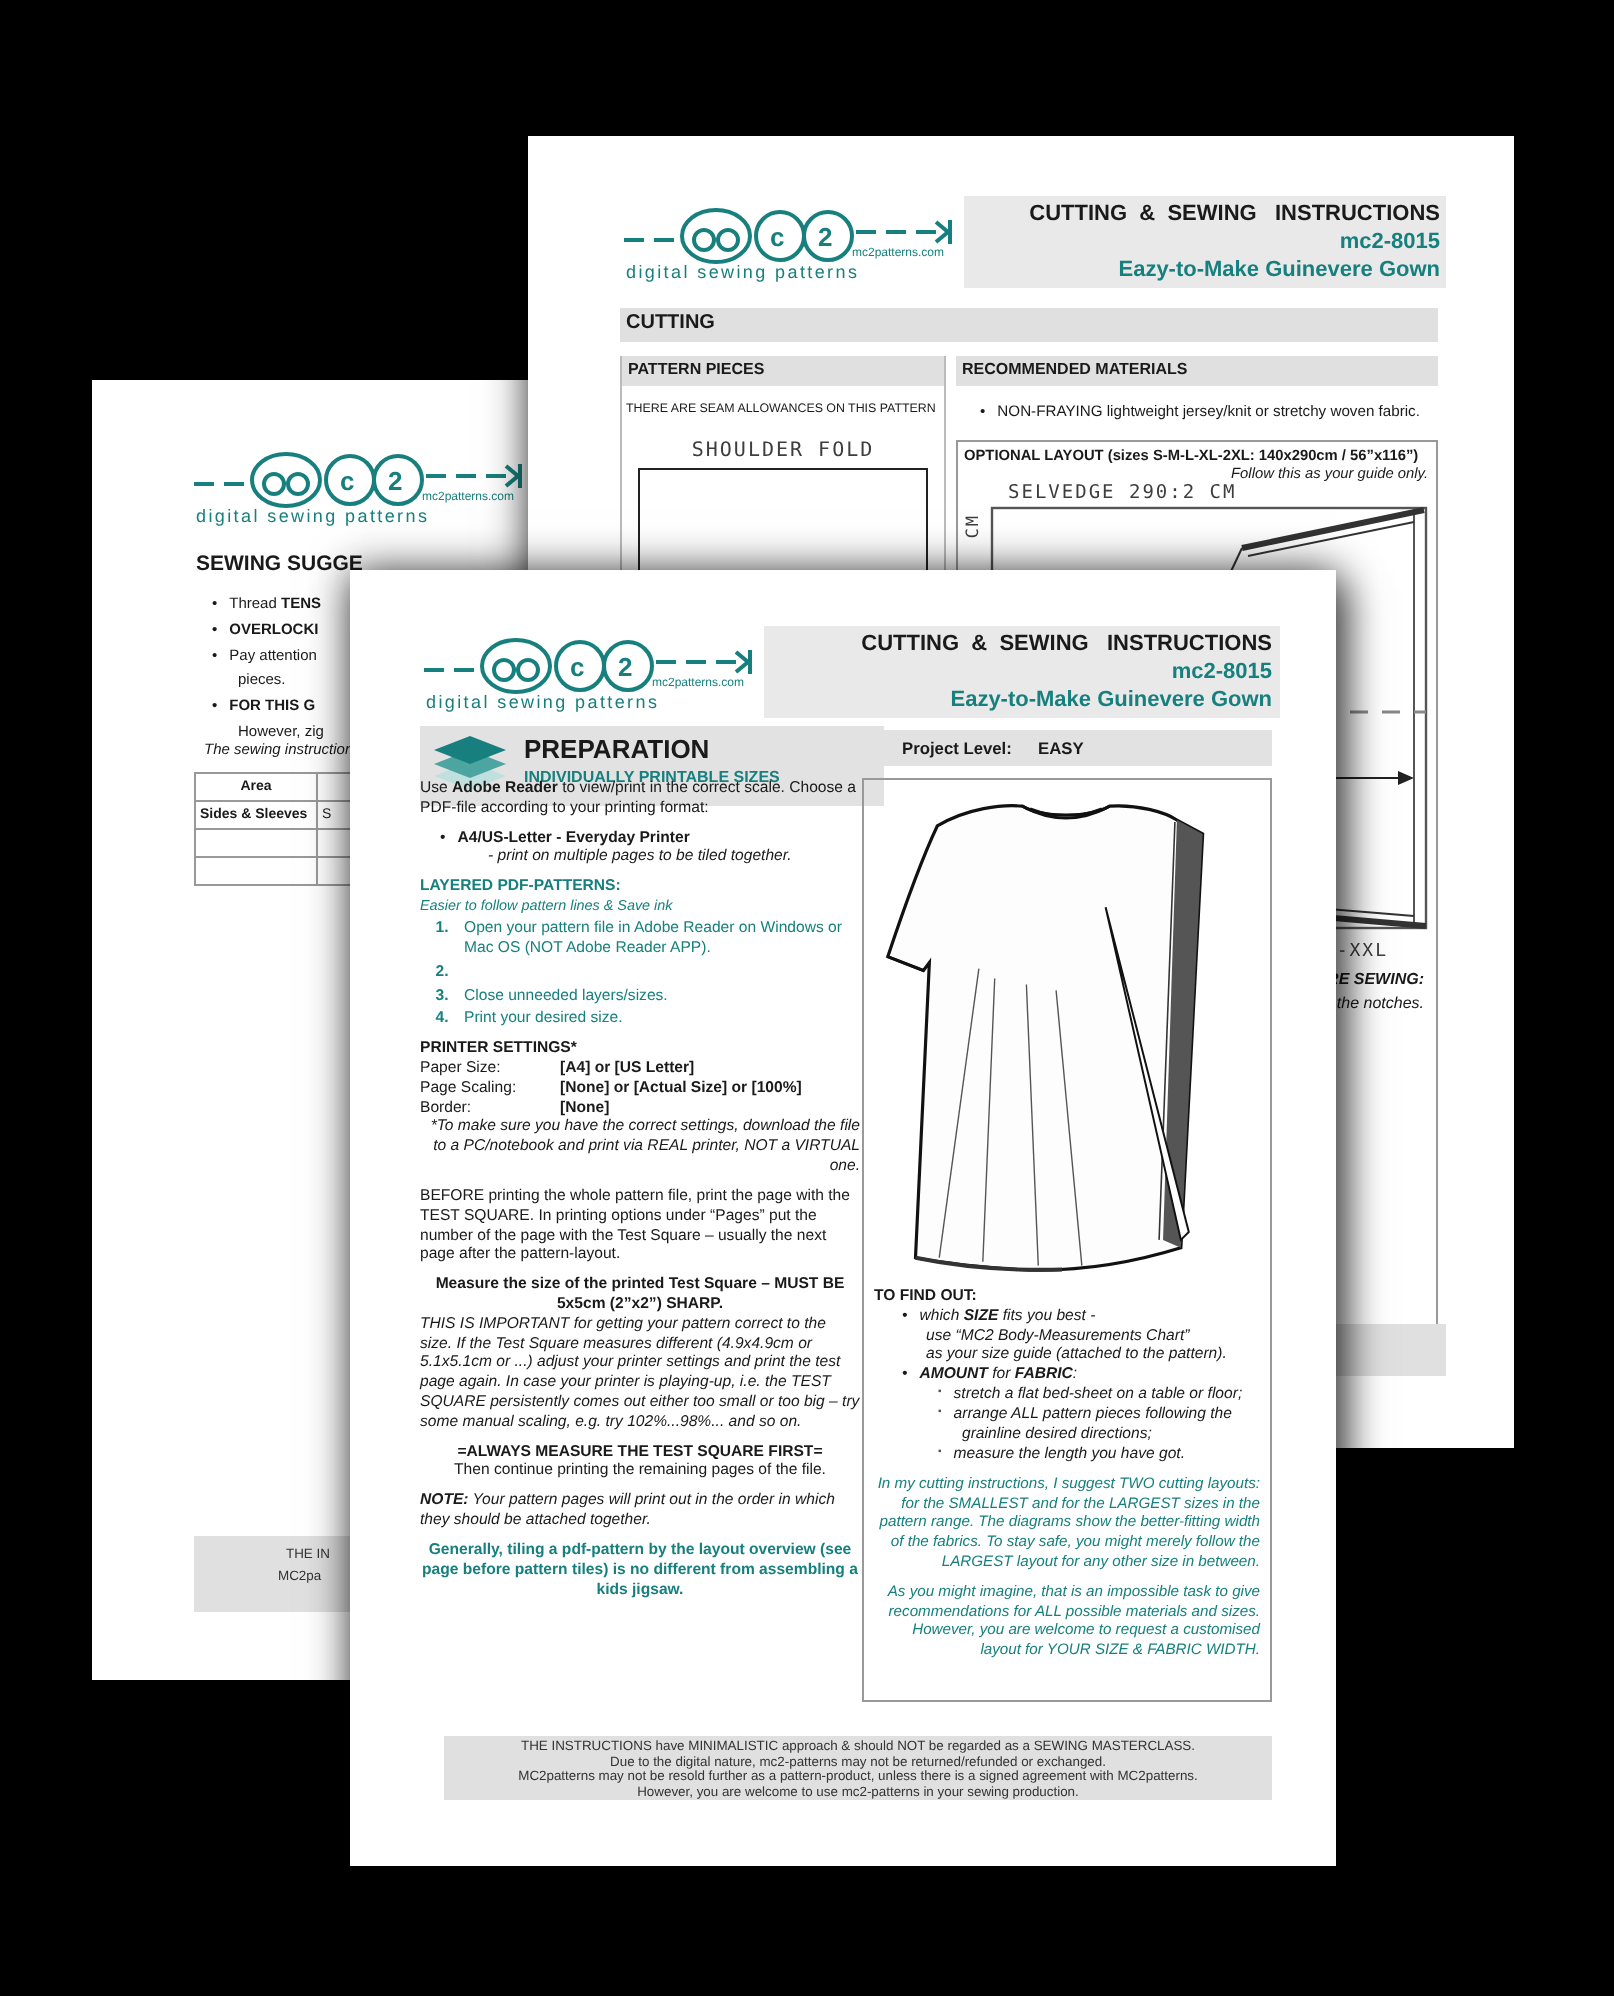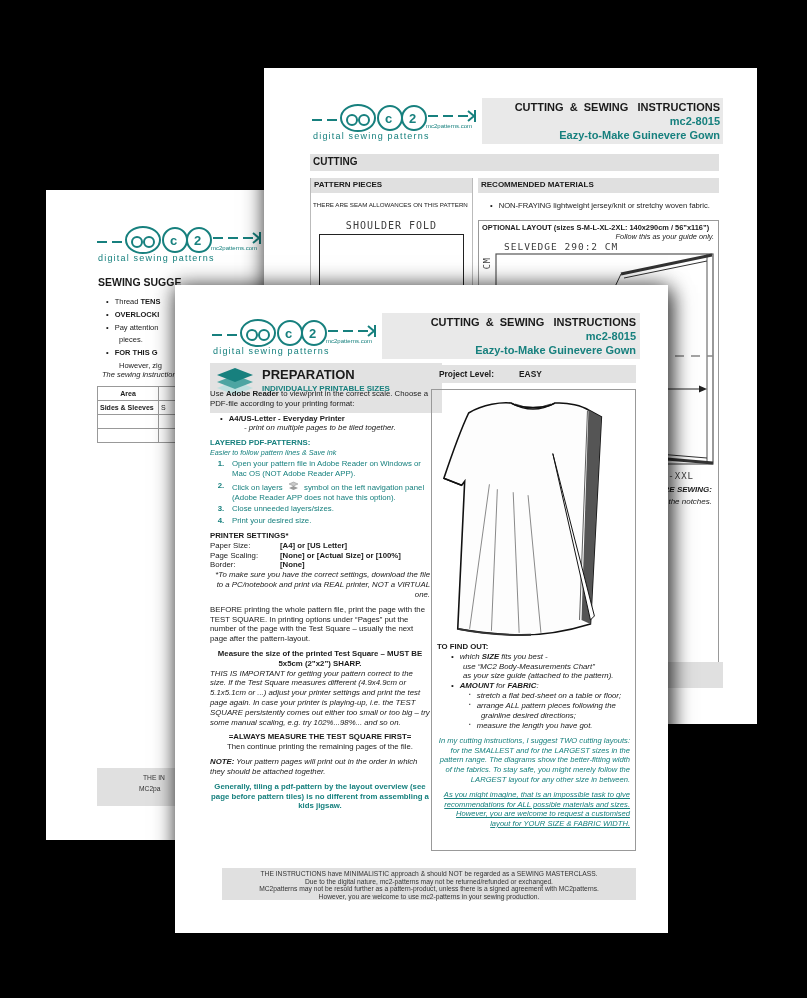--- a/index.html
+++ b/index.html
@@ -196,32 +196,32 @@
         <text x="116" y="30" font-size="6" fill="#17807e">mc2patterns.com</text>
         <text x="3" y="41" font-size="9" fill="#17807e" letter-spacing="1.2">digital sewing patterns</text>
       </svg>
     </div>
     <div class="abs" style="left:220px;top:30px;width:241px;">
       <div class="title-line">CUTTING  &amp;  SEWING   INSTRUCTIONS</div>
       <div class="title-line teal">mc2-8015</div>
       <div class="title-line teal">Eazy-to-Make Guinevere Gown</div>
     </div>
 
-    <div class="abs graybar" style="left:35px;top:78px;width:232px;height:50px;">
+    <div class="abs graybar" style="left:35px;top:78px;width:232px;height:40px;">
       <svg class="abs" style="left:5px;top:4px;" width="40" height="31" viewBox="0 0 40 31">
         <polygon points="20,14 38,21 20,28 2,21" fill="#bfe0df"></polygon>
         <polygon points="20,8 38,15 20,22 2,15" fill="#4da5a2"></polygon>
         <polygon points="20,1 38,8 20,15 2,8" fill="#17807e"></polygon>
       </svg>
       <div class="abs bd" style="left:52px;top:4px;font-size:13px;">PREPARATION</div>
       <div class="abs bd teal" style="left:52px;top:21px;font-size:8px;">INDIVIDUALLY  PRINTABLE  SIZES</div>
     </div>
 
     <div class="abs graybar" style="left:256px;top:80px;width:205px;height:18px;font-size:8.4px;">
-      <span class="abs bd" style="left:8px;top:4px;">Project Level:</span>
+      <span class="abs bd" style="left:20px;top:4px;">Project Level:</span>
       <span class="abs bd" style="left:88px;top:4px;">EASY</span>
     </div>
 
     <div class="abs" style="left:256px;top:104px;width:205px;height:462px;border:1px solid #999;box-sizing:border-box;">
       <svg width="203" height="246" viewBox="0 0 205 248">
         <path d="M37,23 C52,14 70,12 80,13 C90,19 114,19 124,13 C138,12 152,16 158,20 L171,27 L160,236 Q118,249 78,247 Q48,245 26,241 L33,92 L30,96 L12,89 C19,68 28,42 37,23 Z" fill="#fdfdfd" stroke="#111" stroke-width="1.6"></path>
         <path d="M80,13 Q102,25 124,13" fill="none" stroke="#111" stroke-width="1.4"></path>
         <path d="M84,14 Q102,21 120,14" fill="none" stroke="#111" stroke-width="0.8"></path>
         <polygon points="158,20 171,27 160,236 151,232" fill="#555"></polygon>
         <line x1="12" y1="89" x2="30" y2="96" stroke="#111" stroke-width="1.4"></line>
@@ -236,44 +236,38 @@
       <div style="padding:2px 5px 0 5px;font-size:7.8px;line-height:1.26;">
         <div class="bd">TO FIND OUT:</div>
         <div class="it" style="padding-left:26px;text-indent:-12px;"><span class="bullet-dot"></span><span>which </span><span class="bd">SIZE</span><span> fits you best -</span></div>
         <div class="it" style="padding-left:26px;">use “MC2 Body-Measurements Chart”</div>
         <div class="it" style="padding-left:26px;">as your size guide (attached to the pattern).</div>
         <div class="it" style="padding-left:26px;text-indent:-12px;"><span class="bullet-dot"></span><span class="bd">AMOUNT</span><span> for </span><span class="bd">FABRIC</span><span>:</span></div>
         <div class="it" style="padding-left:44px;text-indent:-12px;"><span class="sq-dot"></span><span>stretch a flat bed-sheet on a table or floor;</span></div>
         <div class="it" style="padding-left:44px;text-indent:-12px;"><span class="sq-dot"></span><span>arrange ALL pattern pieces following the grainline desired directions;</span></div>
         <div class="it" style="padding-left:44px;text-indent:-12px;"><span class="sq-dot"></span><span>measure the length you have got.</span></div>
         <div class="it teal rt" style="margin-top:6px;font-size:7.6px;">In my cutting instructions, I suggest TWO cutting layouts: for the SMALLEST and for the LARGEST sizes in the pattern range. The diagrams show the better-fitting width of the fabrics. To stay safe, you might merely follow the LARGEST layout for any other size in between.</div>
-        <div class="it teal rt" style="margin-top:6px;font-size:7.6px;text-decoration:underline;">As you might imagine, that is an impossible task to give recommendations for ALL possible materials and sizes. However, you are welcome to request a customised layout for YOUR SIZE &amp; FABRIC WIDTH.</div>
+        <div class="it teal rt" style="margin-top:6px;font-size:7.6px;">As you might imagine, that is an impossible task to give recommendations for ALL possible materials and sizes. However, you are welcome to request a customised layout for YOUR SIZE &amp; FABRIC WIDTH.</div>
       </div>
     </div>
 
     <div class="abs small-body" style="left:35px;top:104px;width:220px;">
       <p class="flowp"><span>Use </span><span class="bd">Adobe Reader</span><span> to view/print in the correct scale. Choose a PDF-file according to your printing format:</span></p>
       <ul class="plain">
         <li><span class="bullet-dot"></span><span class="bd">A4/US-Letter - Everyday Printer</span><br><span class="it" style="padding-left:12px;">- print on multiple pages to be tiled together.</span></li>
       </ul>
       <div class="bd teal">LAYERED PDF-PATTERNS:</div>
       <div class="it teal" style="font-size:7.2px;margin-bottom:2px;">Easier to follow pattern lines &amp; Save ink</div>
       <div class="steps teal">
         <div class="srow">
             <span class="num">1.</span>
             <span class="stx">Open your pattern file in  Adobe Reader on Windows or Mac OS (NOT Adobe Reader APP).</span>
           </div>
         <div class="srow">
             <span class="num">2.</span>
-            <span class="stx"><span>Click on layers</span>
-          <svg width="11" height="10" viewBox="0 0 11 10" style="vertical-align:-1px;margin:0 3px;">
-                <polygon points="5.5,5 10,7 5.5,9 1,7" fill="#9a9a9a"></polygon>
-                <polygon points="5.5,1 10,3 5.5,5 1,3" fill="#c9c9c9" stroke="#888" stroke-width="0.5"></polygon>
-              </svg>
-          <span>symbol on the left navigation panel (Adobe Reader APP does not have this option).</span></span>
           </div>
         <div class="srow">
             <span class="num">3.</span>
             <span class="stx">Close unneeded layers/sizes.</span>
           </div>
         <div class="srow">
             <span class="num">4.</span>
             <span class="stx">Print your desired size.</span>
           </div>
       </div>

